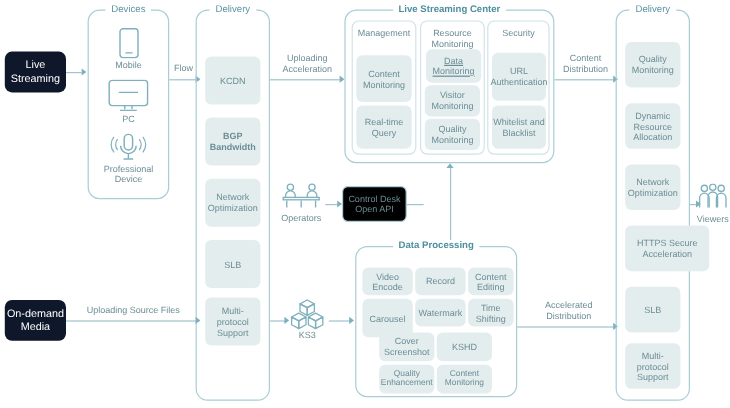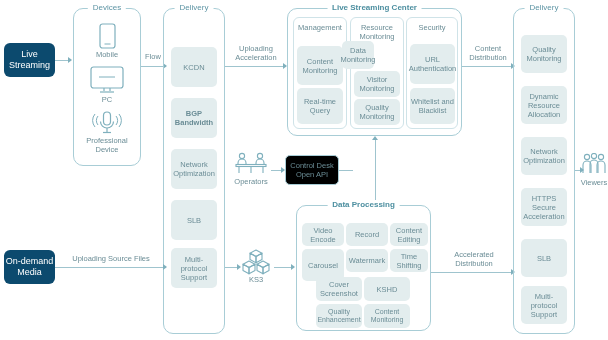--- a/index.html
+++ b/index.html
@@ -14,21 +14,21 @@
     font-family: "Liberation Sans", sans-serif;
     color: #5f7d86;
     overflow: hidden;
   }
 
   
   .abs { position: absolute; box-sizing: border-box; }
 
   
   .src-badge {
-    background: #0c4a6e;
+    background: #0f172a;
     border-radius: 6px;
     color: #ffffff;
     font-size: 9px;
     line-height: 11px;
     display: flex;
     align-items: center;
     justify-content: center;
     text-align: center;
     font-weight: 400;
   }
@@ -205,21 +205,21 @@
 
 <div class="abs subpanel" style="left:293px; top:17px; width:54px; height:112px;">
   <div class="subpanel-head">Management</div>
 </div>
 <div class="abs tile" style="left:297px; top:46px; width:46px; height:39px;">Content Monitoring</div>
 <div class="abs tile" style="left:297px; top:88px; width:46px; height:36px;">Real-time Query</div>
 
 <div class="abs subpanel" style="left:350px; top:17px; width:54px; height:112px;">
   <div class="subpanel-head">Resource Monitoring</div>
 </div>
-<div class="abs tile" style="left:342px; top:41px; width:32px; height:28px;">Data Monitoring</div>
+<div class="abs tile" style="left:355px; top:41px; width:46px; height:28px;text-decoration:underline;">Data Monitoring</div>
 <div class="abs tile" style="left:354px; top:71px; width:46px; height:26px;">Visitor Monitoring</div>
 <div class="abs tile" style="left:354px; top:99px; width:46px; height:26px;">Quality Monitoring</div>
 
 <div class="abs subpanel" style="left:406px; top:17px; width:52px; height:112px;">
   <div class="subpanel-head">Security</div>
 </div>
 <div class="abs tile" style="left:410px; top:44px; width:45px; height:40px;">URL Authentication</div>
 <div class="abs tile" style="left:410px; top:88px; width:45px; height:36px;">Whitelist and Blacklist</div>
 
 <div class="abs hline" style="left:462px; top:66px; width:52px;"></div>
@@ -301,21 +301,21 @@
 <div class="abs edge-label" style="left:444px; top:250px; width:60px;">Accelerated
 Distribution</div>
 
 <div class="abs panel" style="left:513px; top:8px; width:62px; height:326px;">
   <div class="panel-title">Delivery</div>
 </div>
 
 <div class="abs tile" style="left:521px; top:35px; width:46px; height:38px;">Quality Monitoring</div>
 <div class="abs tile" style="left:521px; top:86px; width:46px; height:38px;">Dynamic Resource Allocation</div>
 <div class="abs tile" style="left:521px; top:137px; width:46px; height:38px;">Network Optimization</div>
-<div class="abs tile" style="left:521px; top:188px; width:46px; height:38px;">HTTPS Secure Acceleration</div>
+<div class="abs tile" style="left:521px; top:188px; width:70px; height:38px;">HTTPS Secure Acceleration</div>
 <div class="abs tile" style="left:521px; top:239px; width:46px; height:38px;">SLB</div>
 <div class="abs tile" style="left:521px; top:286px; width:46px; height:38px;">Multi-protocol Support</div>
 
 <div class="abs hline" style="left:575px; top:170px; width:8px;"></div>
 <div class="abs arrow-r" style="left:580px; top:167px;"></div>
 
 <div class="abs icon-wrap" style="left:580px; top:152px; width:28px; height:26px;">
   <svg width="28" height="24" viewBox="0 0 28 24">
     <circle cx="7" cy="4" r="2.6" fill="none" stroke="#7fb0bd" stroke-width="1.1"></circle>
     <circle cx="14" cy="3" r="2.6" fill="none" stroke="#7fb0bd" stroke-width="1.1"></circle>

